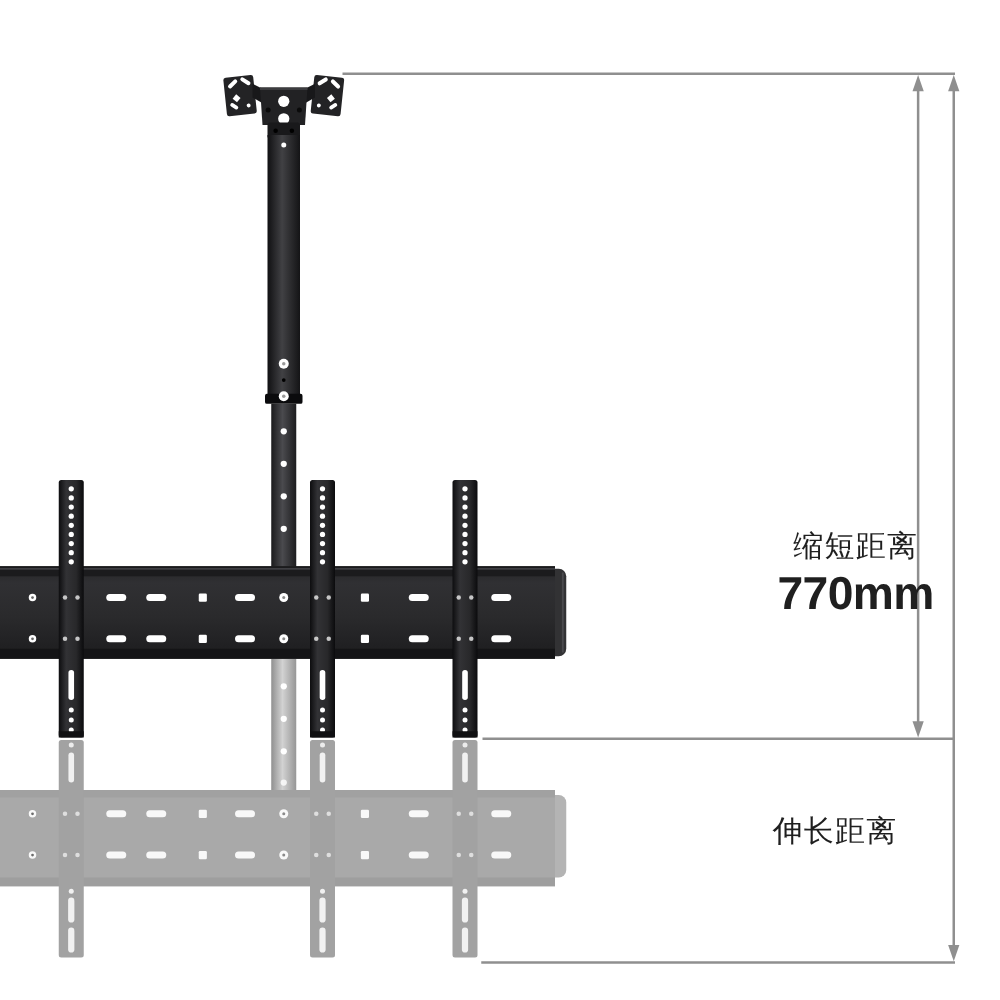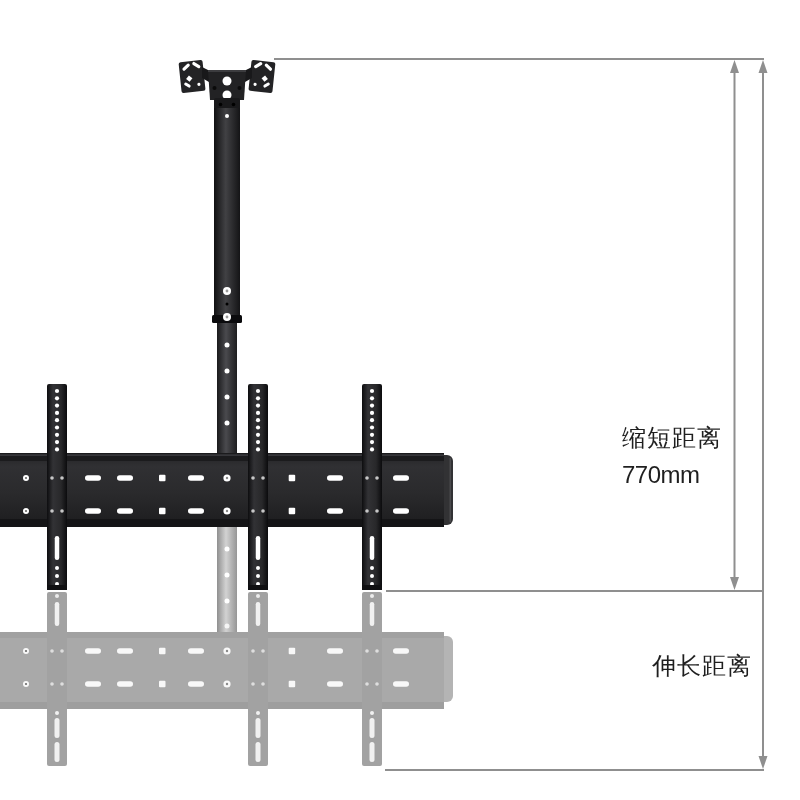--- a/index.html
+++ b/index.html
@@ -1,25 +1,25 @@
 <!DOCTYPE html>
 <html><head>
 <meta charset="utf-8">
 <style>
   html,body{margin:0;padding:0;background:#ffffff;}
   .stage{
     position:relative;width:800px;height:800px;background:#ffffff;overflow:hidden;
     font-family:"Liberation Sans", sans-serif;
   }
   .stage svg{position:absolute;left:0;top:0;}
-  .dim-label{position:absolute;color:#1f1f1f;text-align:left;white-space:nowrap;}
+  .dim-label{position:absolute;color:#1f1f1f;text-align:center;white-space:nowrap;}
   .dim-label .cn{font-size:24px;letter-spacing:1px;line-height:28px;}
-  .dim-label .val{font-size:24px;letter-spacing:-0.5px;line-height:30px;margin-top:8px;}
+  .dim-label .val{font-size:37px;letter-spacing:-0.5px;line-height:30px;margin-top:8px;font-weight:bold;}
   #label-retract{left:622px;top:424px;}
-  #label-extend{left:618px;top:652px;margin-left:34px;}
+  #label-extend{left:618px;top:652px;}
 </style>
 </head>
 <body>
 
 <div class="stage">
 
 <svg width="800" height="800" viewBox="0 0 800 800">
   <defs>
     <linearGradient id="gradBar" x1="0" y1="0" x2="0" y2="1">
       <stop offset="0" stop-color="#232325"></stop>

